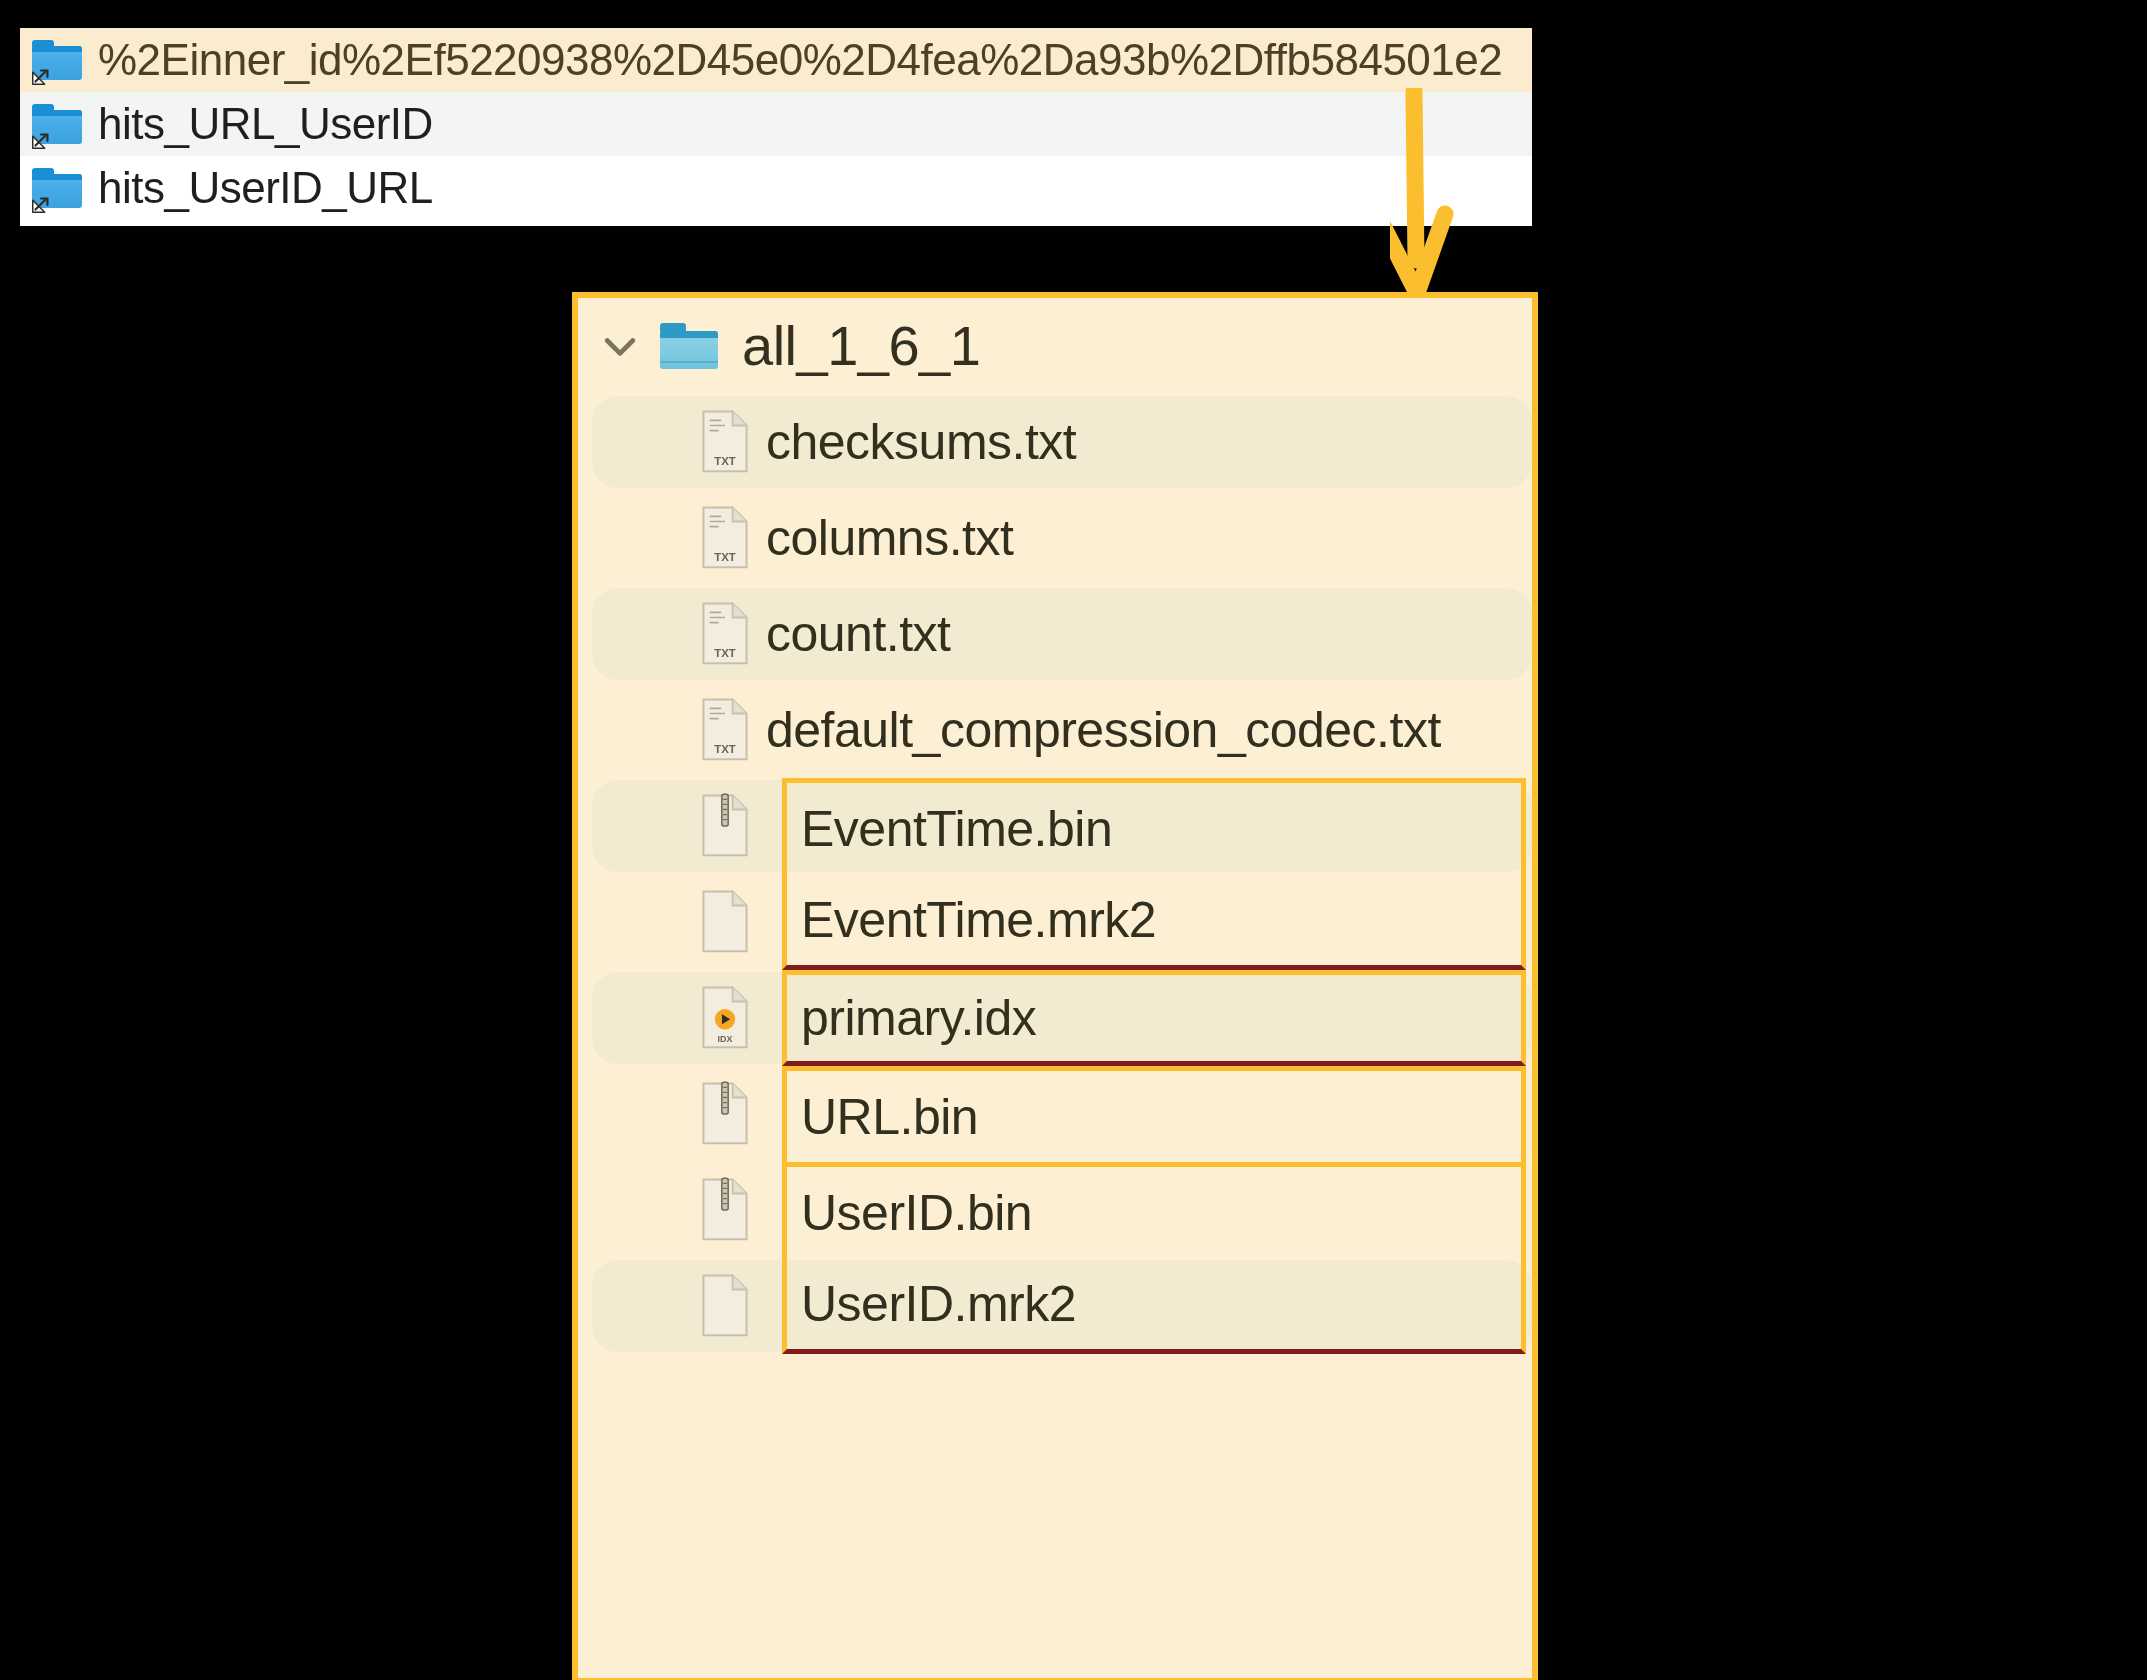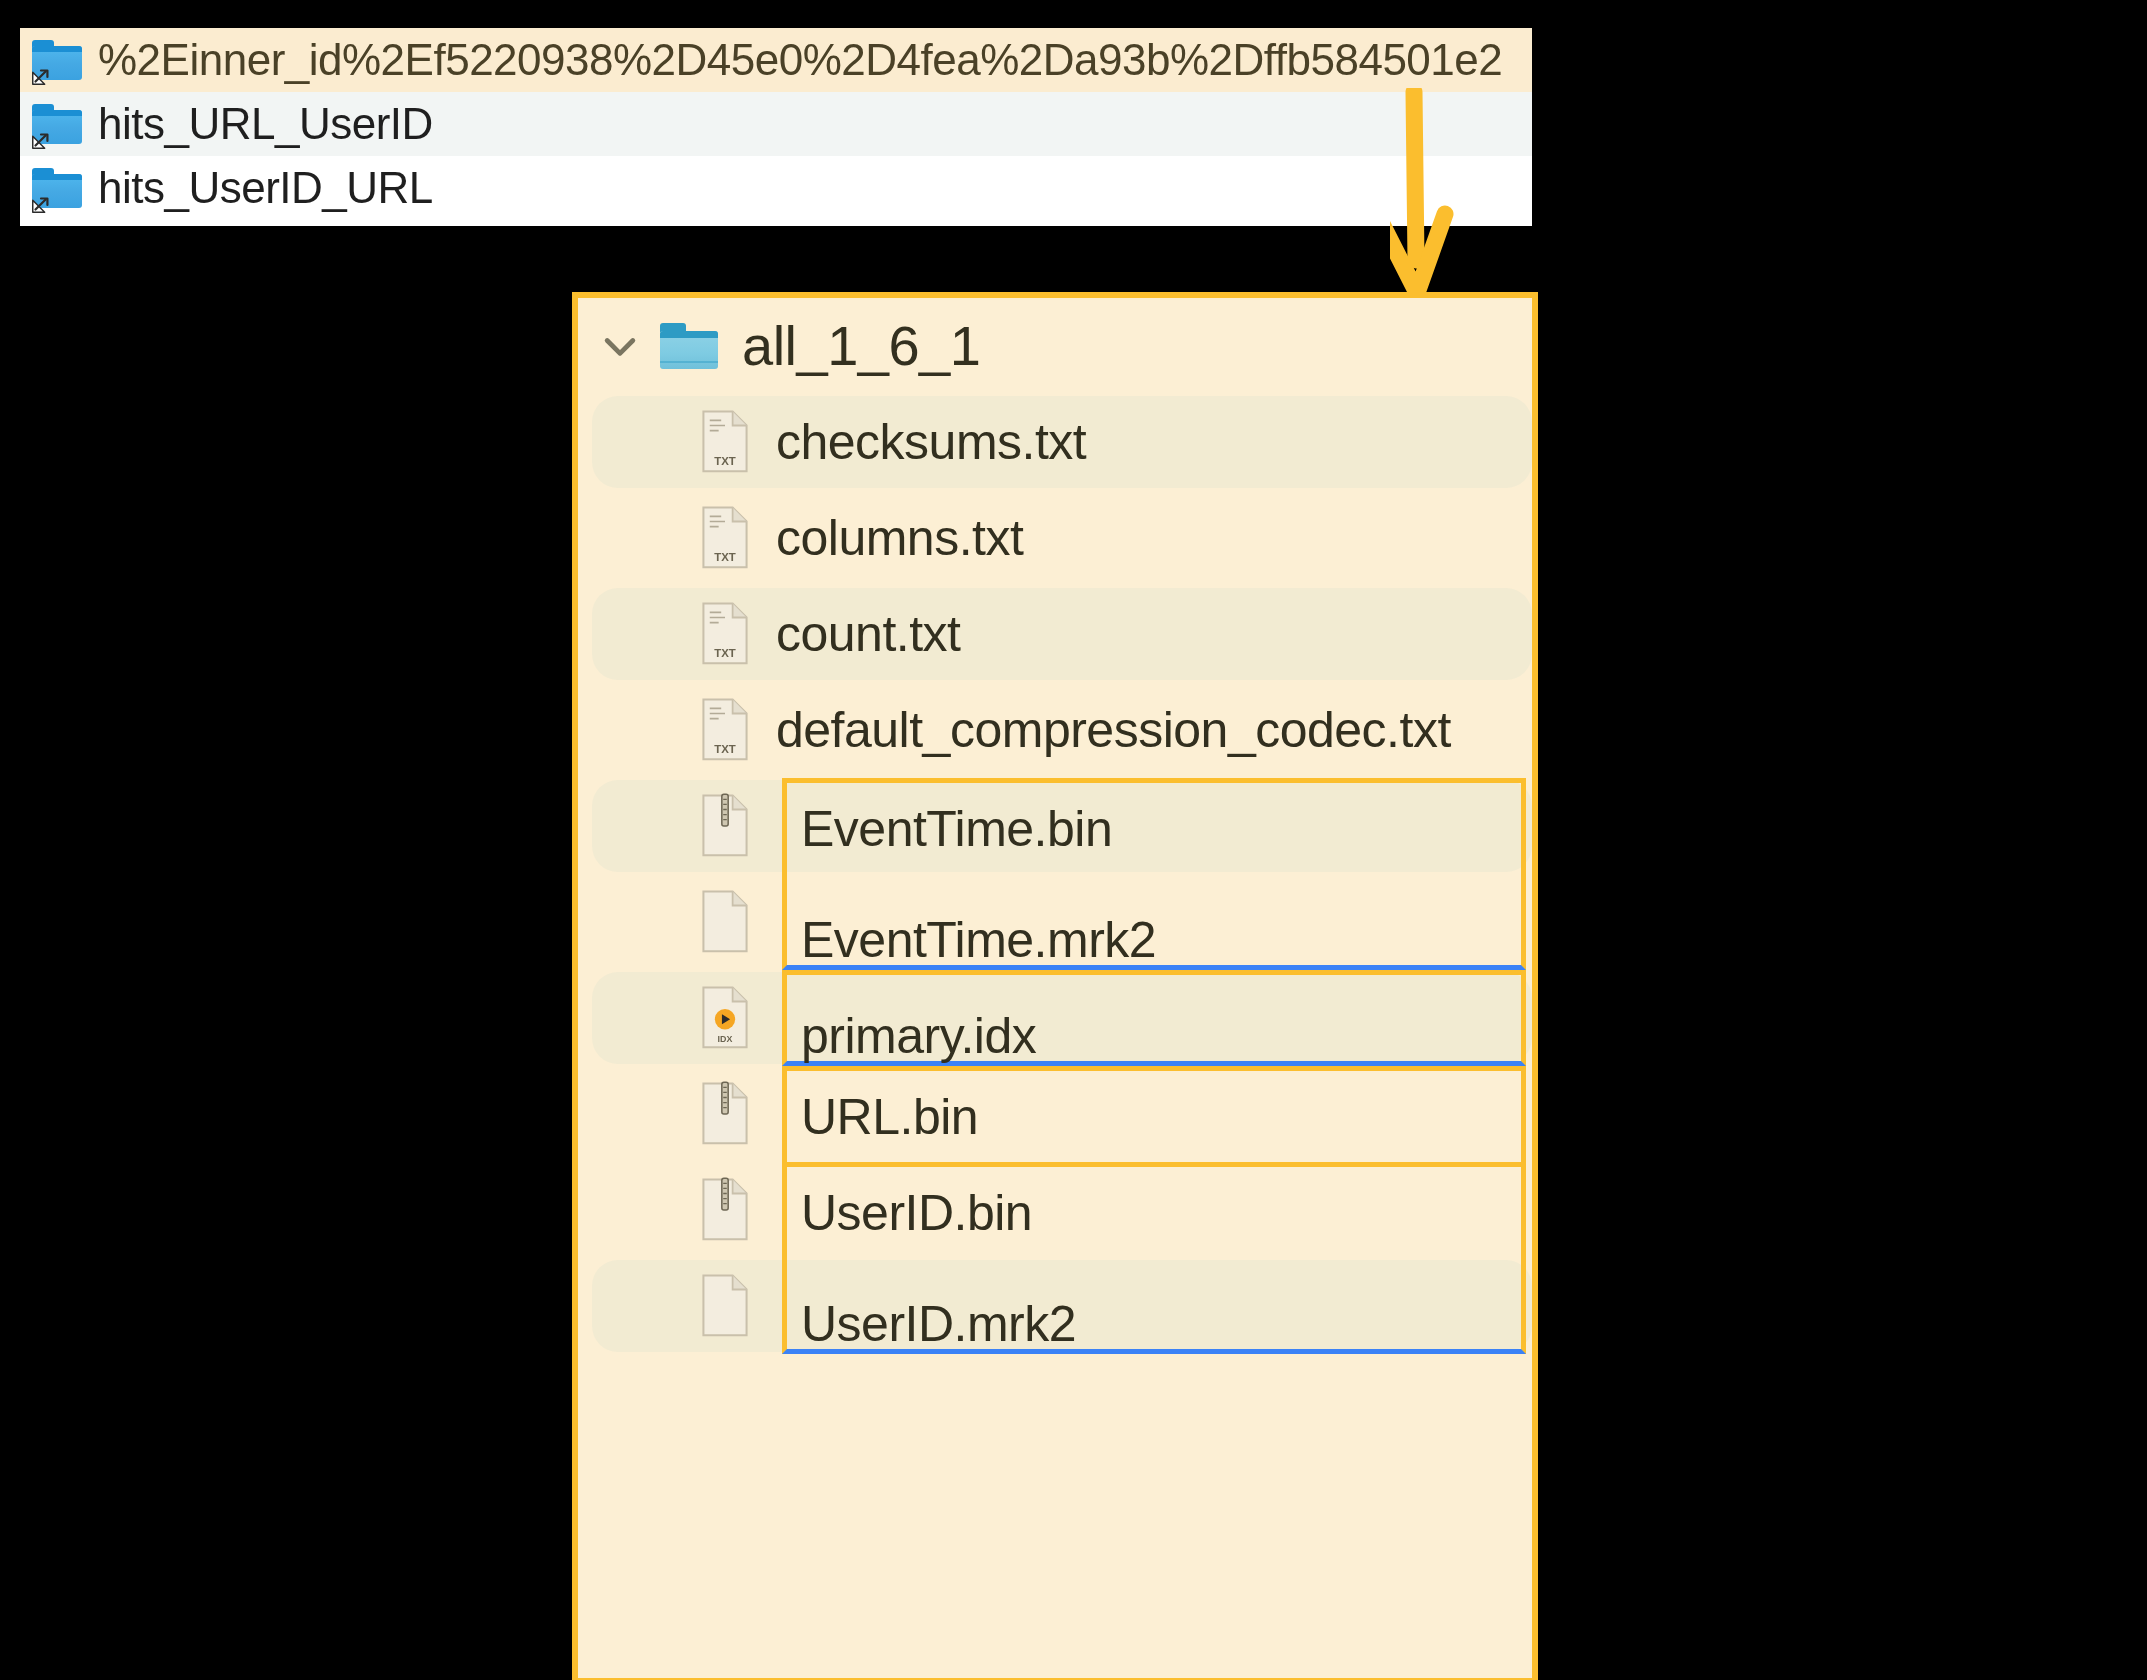--- a/index.html
+++ b/index.html
@@ -131,37 +131,37 @@
   }
   .file-icon-wrap {
     position: relative; z-index: 2;
     width: 54px; flex: 0 0 54px;
     margin-left: 120px;
     display: flex; align-items: center; justify-content: center;
   }
   .file-name {
     position: relative; z-index: 2;
     font-size: 50px; color: #322f1f; letter-spacing: -0.5px;
-    margin-left: 24px; line-height: 1;
+    margin-left: 14px; line-height: 1;
     white-space: nowrap;
   }
   
   .file-row.boxed .namebox {
     position: relative; z-index: 2;
     flex: 1 1 auto;
     align-self: stretch;
     margin-left: 30px;
     margin-right: 6px;
     border-left: 5px solid #fbbe2e;
     border-right: 5px solid #fbbe2e;
     display: flex; align-items: center;
     padding-left: 14px;
   }
   .file-row.boxtop .namebox { border-top: 5px solid #fbbe2e; }
-  .file-row.boxbot .namebox { border-bottom: 5px solid #3b82f6; align-items: flex-end; }
+  .file-row.boxbot .namebox { border-bottom: 5px solid #7f1d1d; }
   .file-row.boxed .file-name { margin-left: 0; }
   .file-row:not(.boxed) .filler { flex: 1 1 auto; }
 </style>
 </head>
 <body>
 
 <div id="root">
 
   <div id="top-card">
 

